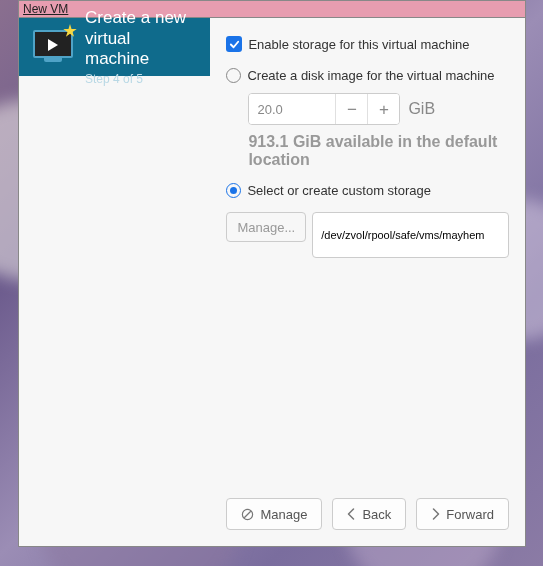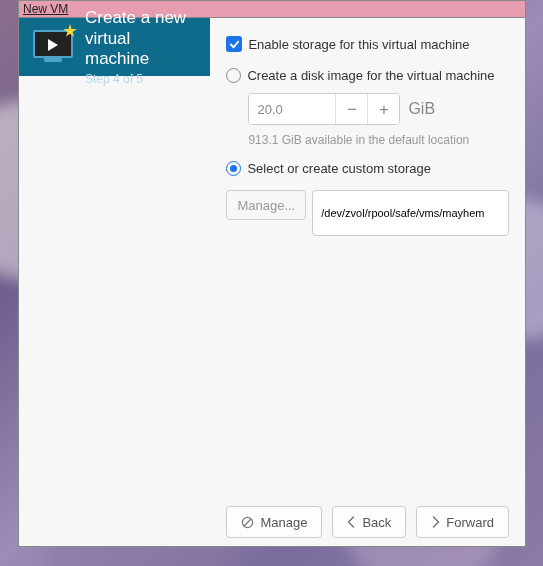--- a/index.html
+++ b/index.html
@@ -99,21 +99,21 @@
     font-weight: normal;
     line-height: 1.2;
   }
   .header-text .step {
     font-size: 12px;
     color: #b8d8e5;
     margin-top: 2px;
   }
   .body {
     flex: 1;
-    padding: 18px 16px 4px 16px;
+    padding: 18px 16px 12px 16px;
     display: flex;
     flex-direction: column;
   }
   .row {
     display: flex;
     align-items: center;
     gap: 6px;
     margin-bottom: 10px;
   }
   .checkbox {
@@ -181,22 +181,23 @@
     display: flex;
     align-items: center;
     justify-content: center;
   }
   .unit {
     color: #888;
     font-size: 16px;
   }
   .avail {
     color: #999;
-    font-size: 12px;
+    font-size: 16px;
     margin: 0 0 14px 22px;
+    font-weight: bold;
   }
   .storage-row {
     display: flex;
     gap: 6px;
     margin-top: 4px;
   }
   .manage-btn {
     border: 1px solid #ccc;
     background: #f7f7f7;
     color: #999;

